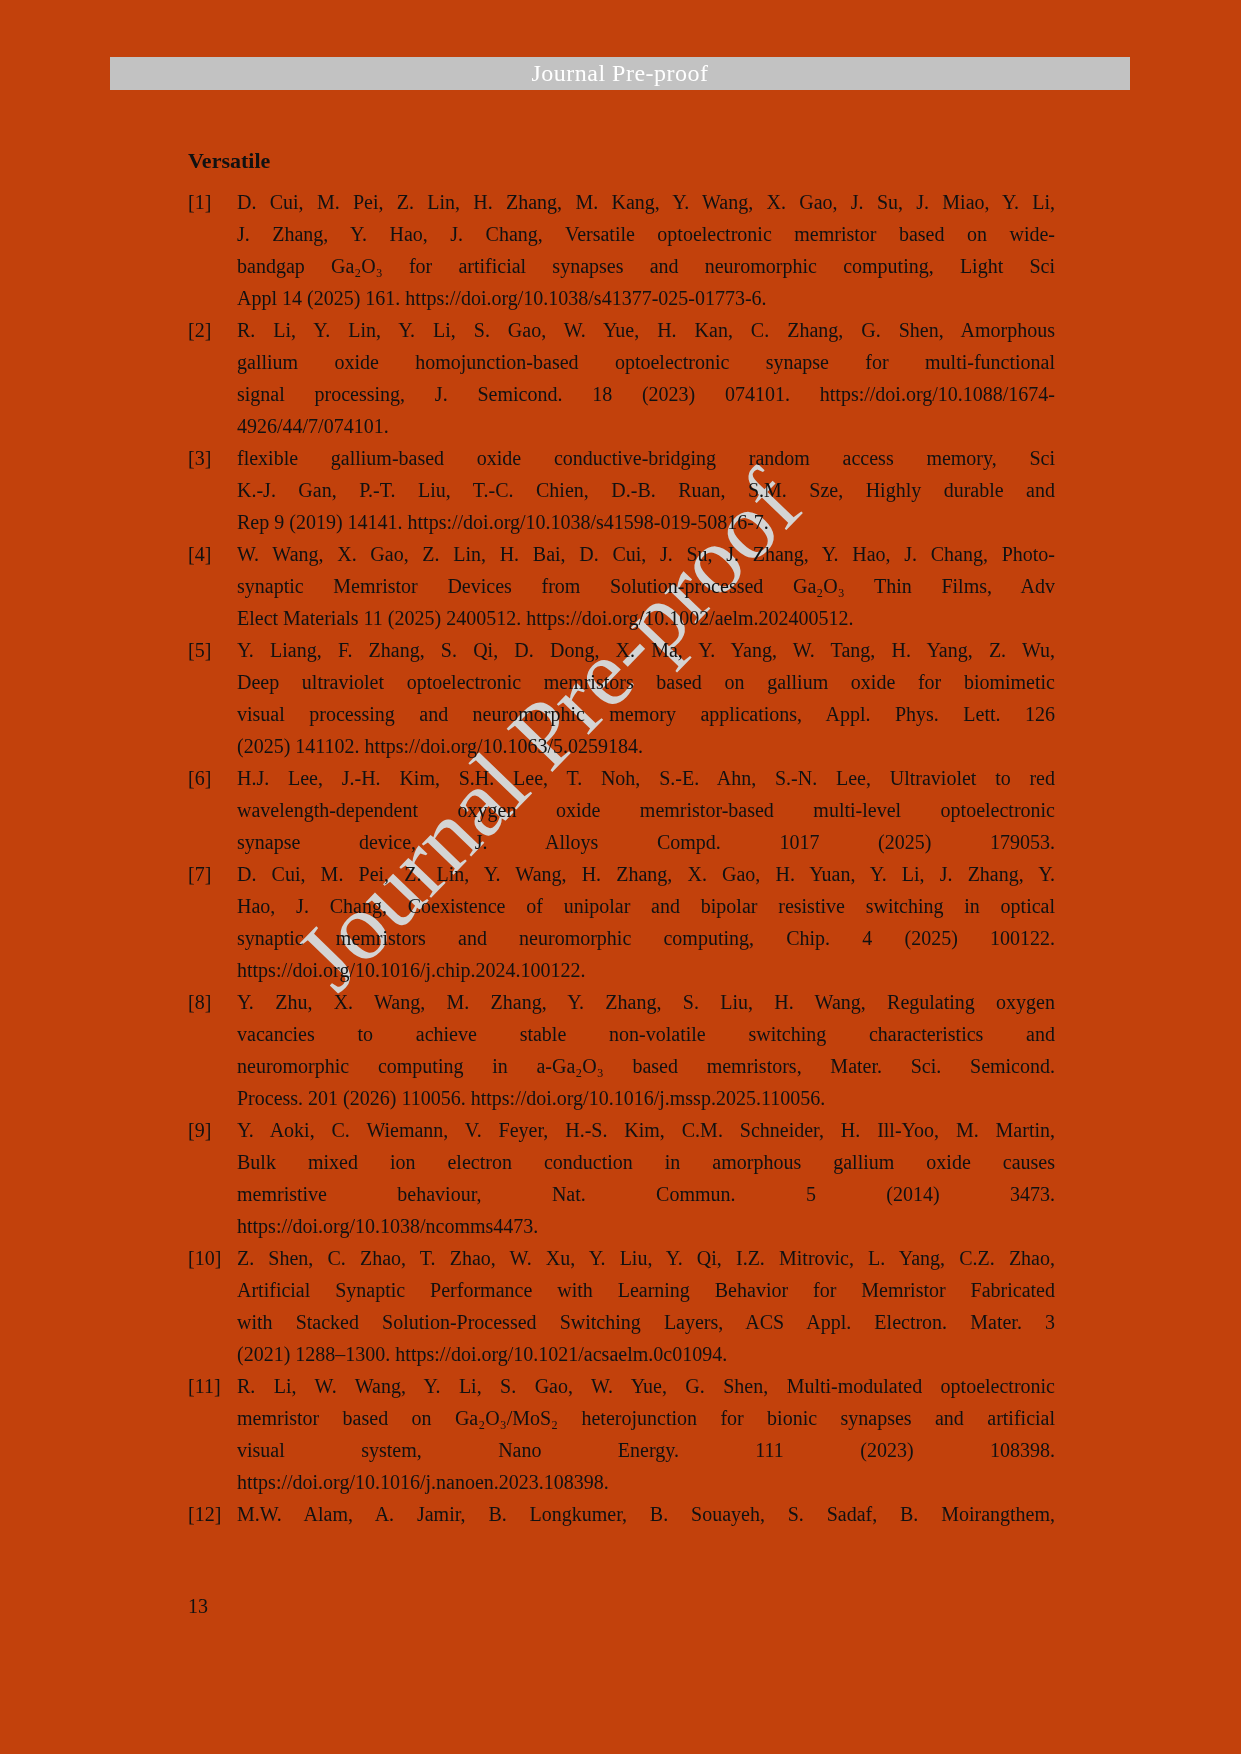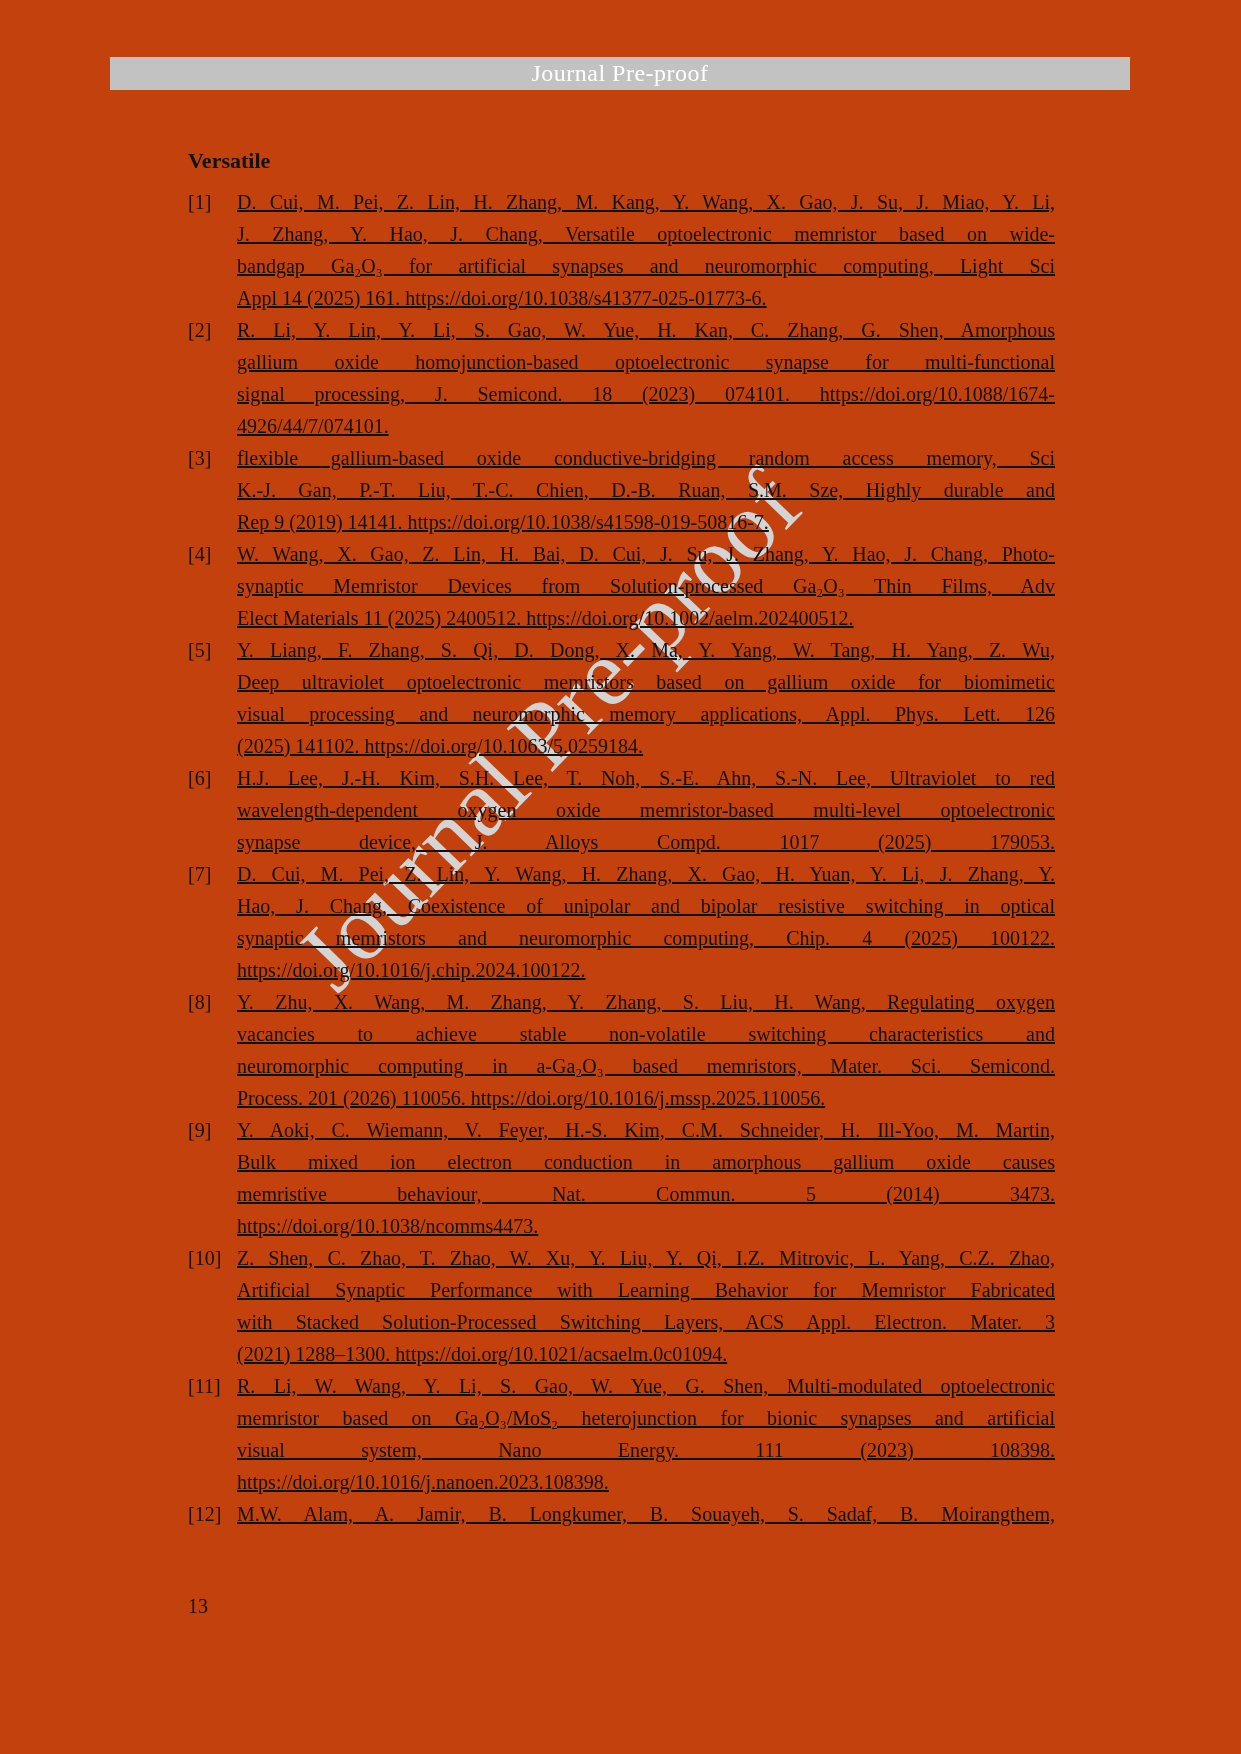--- a/index.html
+++ b/index.html
@@ -61,21 +61,20 @@
     line-height: 32px;
   }
   .ref-body {
     flex: 1 1 auto;
     font-size: 20px;
     line-height: 32px;
   }
   .ref-line {
     text-align: justify;
     text-align-last: justify;
-    text-decoration: underline;
   }
   .ref-line.last {
     text-align-last: left;
   }
   .footer {
     position: absolute;
     left: 188px;
     top: 1595px;
     width: 867px;
     font-size: 20px;

